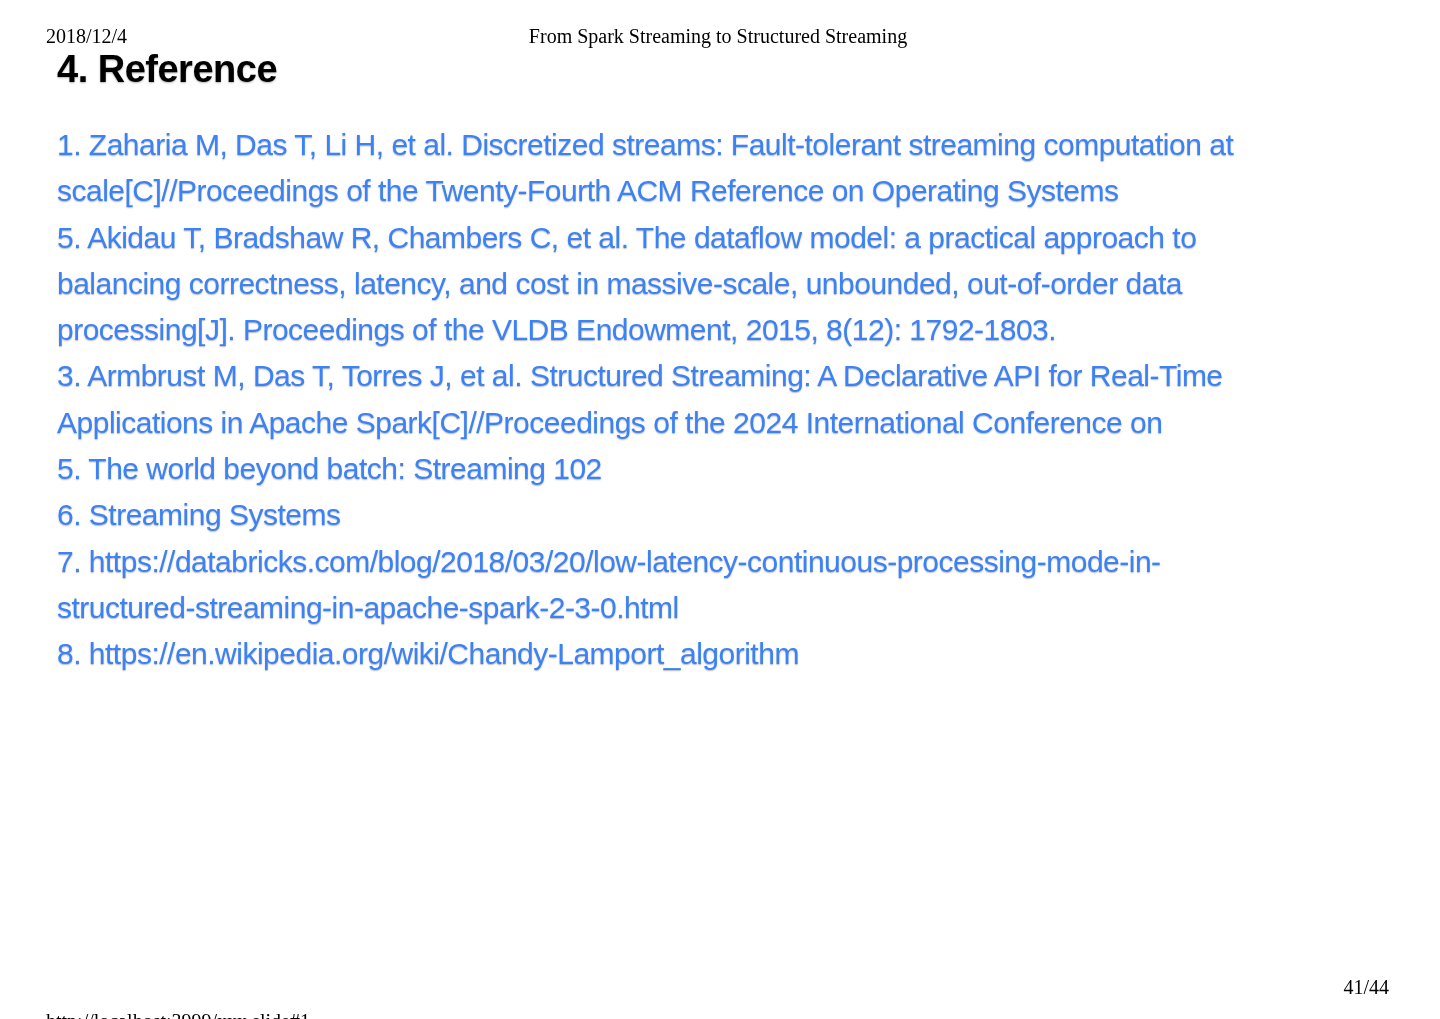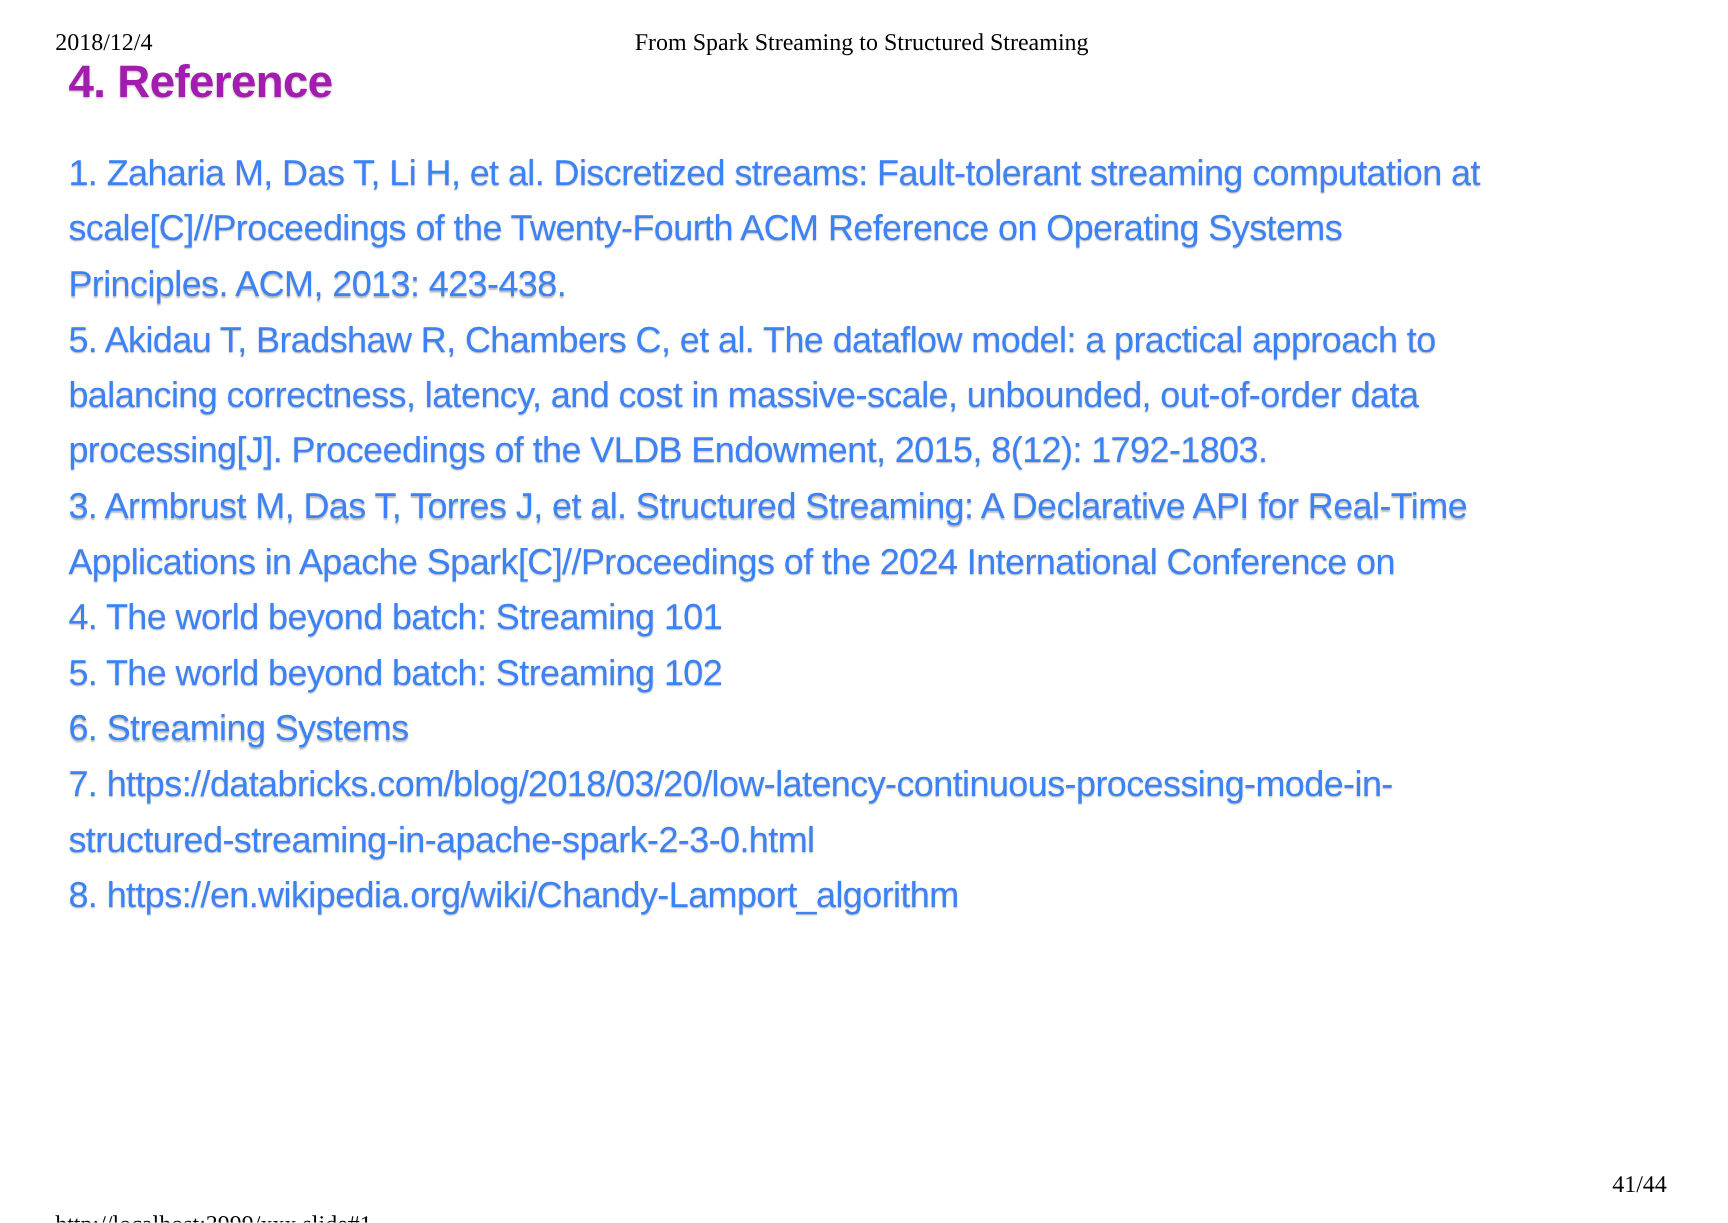--- a/index.html
+++ b/index.html
@@ -29,21 +29,21 @@
   .print-footer .page-num { position: absolute; right: 47px; top: 0; margin-left: 35px; }
 
   
   .slide-heading {
     position: absolute;
     left: 57px;
     top: 48px;
     font-size: 38px;
     font-weight: 700;
     letter-spacing: -0.5px;
-    color: #a21caf;
+    color: #000000;
     text-shadow: 0 1px 2px rgba(0,0,0,0.30);
   }
   .ref-list {
     position: absolute;
     left: 57px;
     top: 122px;
     width: 1320px;
     font-size: 30px;
     letter-spacing: -0.5px;
     line-height: 46.3px;
@@ -61,33 +61,29 @@
     <span class="date">2018/12/4</span>
     <span class="doc-title">From Spark Streaming to Structured Streaming</span>
   </div>
 
   <h1 class="slide-heading">4. Reference</h1>
 
   <div class="ref-list">
       <div class="ref-item">
         <div class="ref-line">1. Zaharia M, Das T, Li H, et al. Discretized streams: Fault-tolerant streaming computation at</div>
         <div class="ref-line">scale[C]//Proceedings of the Twenty-Fourth ACM Reference on Operating Systems</div>
-        <div class="ref-line">Principles. ACM, 2013: 423-438.</div>
       </div>
       <div class="ref-item">
         <div class="ref-line">5. Akidau T, Bradshaw R, Chambers C, et al. The dataflow model: a practical approach to</div>
         <div class="ref-line">balancing correctness, latency, and cost in massive-scale, unbounded, out-of-order data</div>
         <div class="ref-line">processing[J]. Proceedings of the VLDB Endowment, 2015, 8(12): 1792-1803.</div>
       </div>
       <div class="ref-item">
         <div class="ref-line">3. Armbrust M, Das T, Torres J, et al. Structured Streaming: A Declarative API for Real-Time</div>
         <div class="ref-line">Applications in Apache Spark[C]//Proceedings of the 2024 International Conference on</div>
-      </div>
-      <div class="ref-item">
-        <div class="ref-line">4. The world beyond batch: Streaming 101</div>
       </div>
       <div class="ref-item">
         <div class="ref-line">5. The world beyond batch: Streaming 102</div>
       </div>
       <div class="ref-item">
         <div class="ref-line">6. Streaming Systems</div>
       </div>
       <div class="ref-item">
         <div class="ref-line">7. https://databricks.com/blog/2018/03/20/low-latency-continuous-processing-mode-in-</div>
         <div class="ref-line">structured-streaming-in-apache-spark-2-3-0.html</div>

